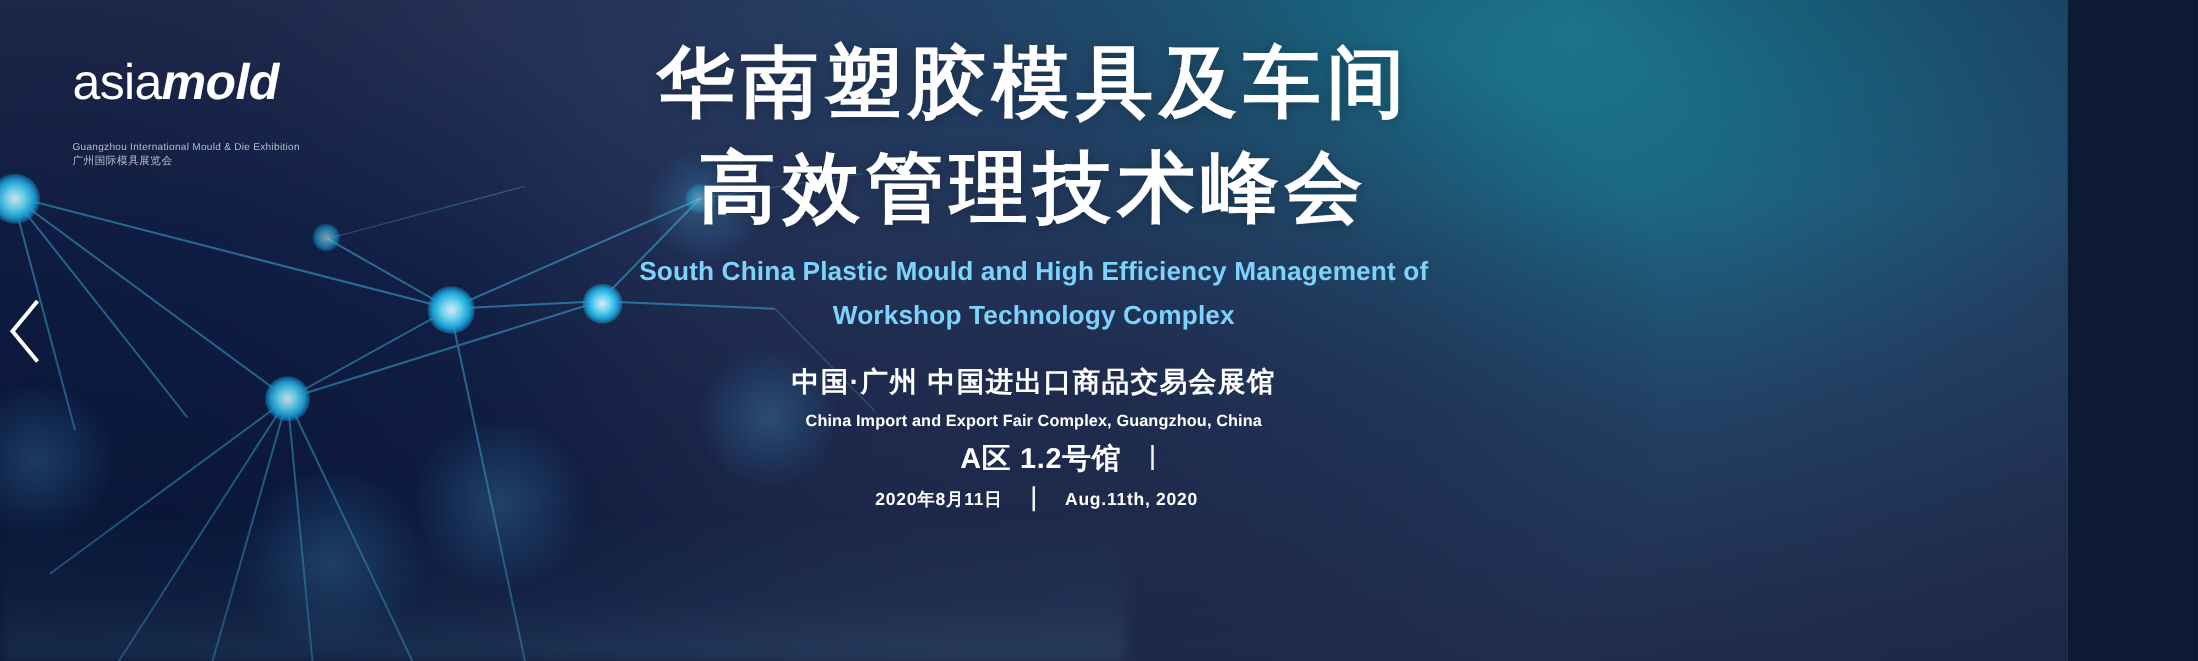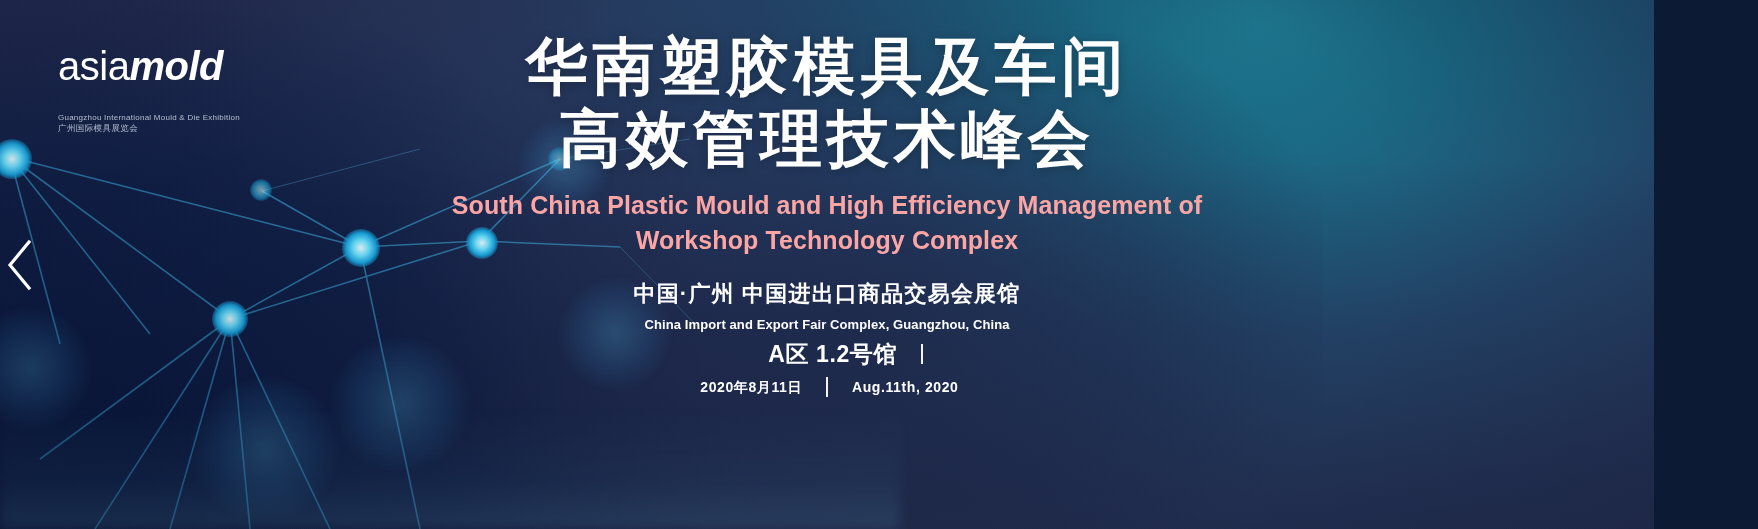--- a/index.html
+++ b/index.html
@@ -78,25 +78,25 @@
     padding-top:32px;
     text-align:center;
   }
   .title-cn {
     color:#ffffff; font-weight:700;
     font-size:62px; line-height:70px;
     letter-spacing:5px;
     text-shadow:0 2px 10px rgba(0,0,0,0.25);
     white-space:nowrap;
   }
-  .title-cn.line2 { margin-top:2px; }
+  .title-cn.line2 { margin-top:14px; }
   .title-en {
     margin-top:14px;
-    color:#fca5a5; font-weight:700;
-    font-size:25px; line-height:35px;
+    color:#7dd3fc; font-weight:700;
+    font-size:21px; line-height:35px;
     letter-spacing:0.1px;
     max-width:900px;
     white-space:nowrap;
   }
   .venue-cn {
     margin-top:21px;
     color:#ffffff; font-weight:700;
     font-size:22px; line-height:30px;
     letter-spacing:1.2px;
     white-space:nowrap;

